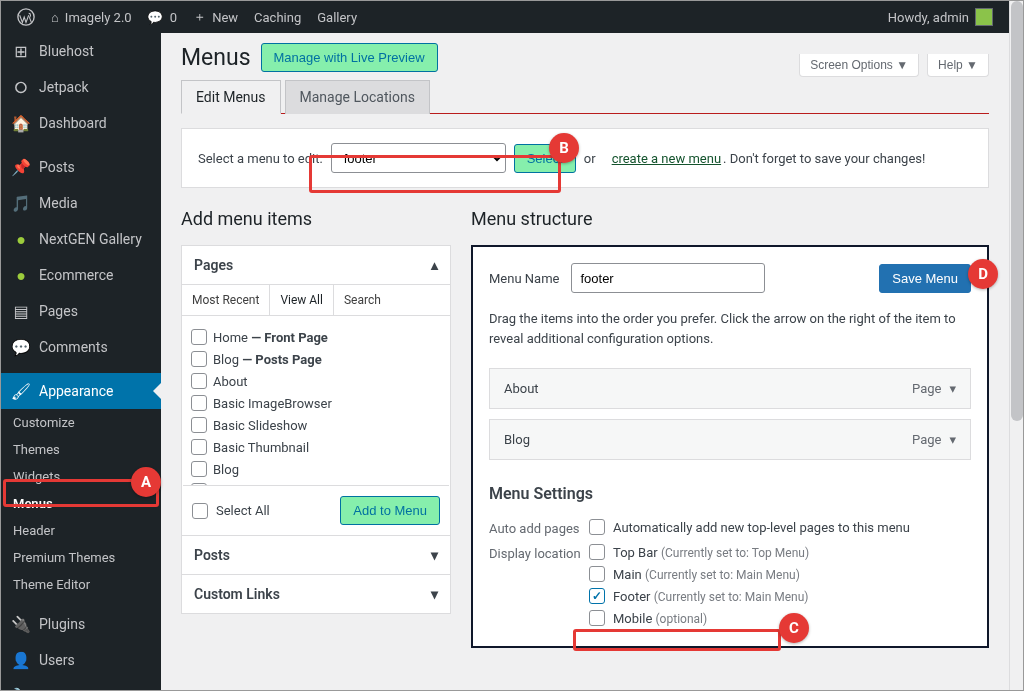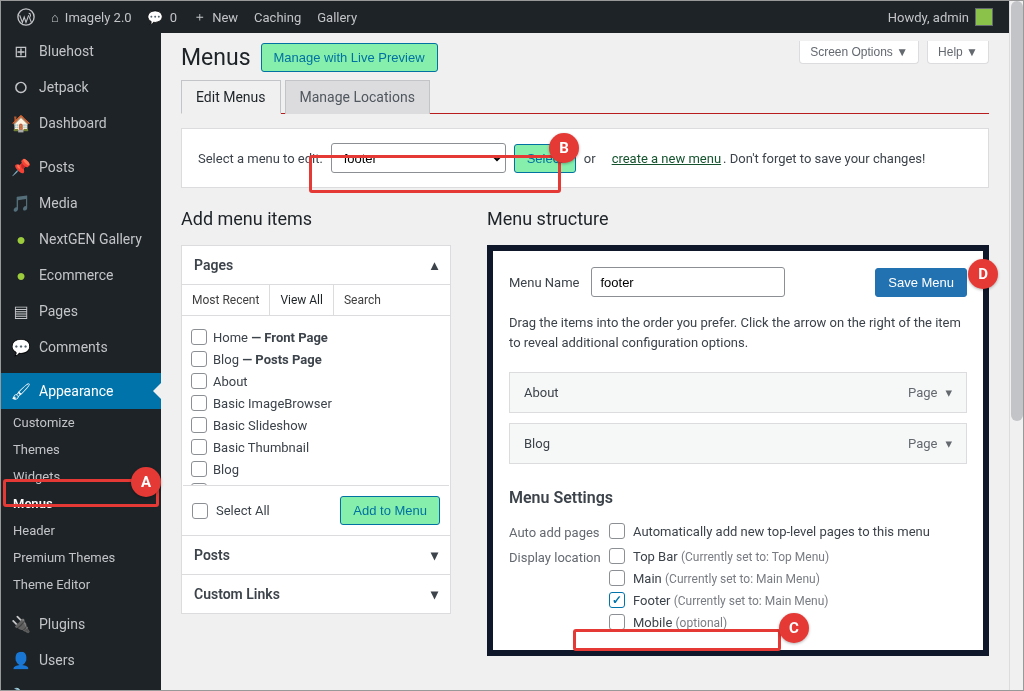--- a/index.html
+++ b/index.html
@@ -36,21 +36,21 @@
 .nav-tabs { display: flex; border-bottom: 1px solid #b91c1c; margin-bottom: 14px; }
 .nav-tab { padding: 8px 14px; background: #dcdcde; border: 1px solid #c3c4c7; border-bottom: none; margin-right: 4px; margin-bottom: -1px; cursor: pointer; color: #50575e; font-size: 14px; }
 .nav-tab.active { background: #f0f0f1; border-bottom: 1px solid #f0f0f1; color: #1d2327; }
 
 
 .menu-select-bar { background: #fff; border: 1px solid #dcdcde; padding: 14px 16px; margin-bottom: 20px; display: flex; align-items: center; gap: 8px; font-size: 13px; }
 .menu-select-bar select { min-width: 175px; height: 30px; border: 1px solid #8c8f94; border-radius: 3px; padding: 0 24px 0 8px; font-size: 13px; background: #fff; }
 .menu-select-bar a { color: #14532d; text-decoration: underline; margin-left: 8px; }
 
 
-.columns { display: flex; gap: 36px; }
+.columns { display: flex; gap: 20px; }
 .col-left { width: 270px; flex-shrink: 0; }
 .col-right { flex: 1; }
 h2.section-title { font-size: 18px; font-weight: 400; margin-bottom: 16px; color: #1d2327; }
 
 
 .accordion { border: 1px solid #dcdcde; background: #fff; }
 .accordion-header { padding: 11px 12px; border-bottom: 1px solid #dcdcde; display: flex; justify-content: space-between; align-items: center; cursor: pointer; font-weight: 600; font-size: 14px; }
 .accordion-header:last-child { border-bottom: none; }
 .accordion-body { border-bottom: 1px solid #dcdcde; }
 .mini-tabs { display: flex; border-bottom: 1px solid #dcdcde; }
@@ -60,21 +60,21 @@
 .page-list::-webkit-scrollbar { width: 14px; }
 .page-list::-webkit-scrollbar-track { background: #f0f0f1; }
 .page-list::-webkit-scrollbar-thumb { background: #c3c4c7; border-radius: 7px; }
 .page-item { display: flex; align-items: center; gap: 6px; padding: 3px 0; font-size: 13px; }
 .accordion-footer { display: flex; justify-content: space-between; align-items: center; padding: 10px 10px; }
 .checkbox { width: 16px; height: 16px; border: 1px solid #8c8f94; border-radius: 3px; display: inline-flex; align-items: center; justify-content: center; background: #fff; }
 .checkbox.checked { border-color: #0073aa; color: #0073aa; }
 .checkbox.checked::after { content: "✓"; font-size: 12px; font-weight: bold; }
 
 
-.menu-form { background: #fff; border: 6px solid #0f172a; padding: 16px; }
+.menu-form { background: #fff; border: 2px solid #0f172a; padding: 16px; }
 .menu-name-row { display: flex; align-items: center; justify-content: space-between; margin-bottom: 16px; gap: 12px; }
 .menu-name-row label { font-size: 13px; flex-shrink: 0; }
 .menu-name-row input[type=text] { flex: 1; max-width: 230px; height: 30px; border: 1px solid #8c8f94; border-radius: 3px; padding: 0 8px; font-size: 13px; }
 .drag-hint { font-size: 13px; color: #3c434a; margin-bottom: 20px; line-height: 1.5; }
 .menu-struct-item { background: #f6f7f7; border: 1px solid #dcdcde; padding: 12px 14px; margin-bottom: 10px; display: flex; justify-content: space-between; align-items: center; font-size: 13px; cursor: move; }
 .menu-struct-item .type { color: #646970; display: flex; align-items: center; gap: 8px; justify-content: center; }
 
 h3.settings-title { font-size: 16px; font-weight: 600; margin: 24px 0 12px 0; }
 .settings-row { display: flex; align-items: flex-start; padding: 4px 0; font-size: 13px; }
 .settings-label { width: 100px; color: #646970; flex-shrink: 0; padding-top: 2px; }
@@ -190,21 +190,21 @@
         <span>Tools</span>
       </div>
   </div>
 
   <div class="content">
     <div class="header-row">
       <div class="header-left">
         <h1>Menus</h1>
         <button class="btn-secondary">Manage with Live Preview</button>
       </div>
-      <div class="screen-meta" style="position:absolute; top:8px; right:20px;">
+      <div class="screen-meta" style="position:absolute; top:21px; right:20px;">
         <button class="screen-btn"><span>Screen Options</span> ▼</button>
         <button class="screen-btn"><span>Help</span> ▼</button>
       </div>
     </div>
 
     <div class="nav-tabs">
       <div class="nav-tab active">Edit Menus</div>
       <div class="nav-tab">Manage Locations</div>
     </div>
 

